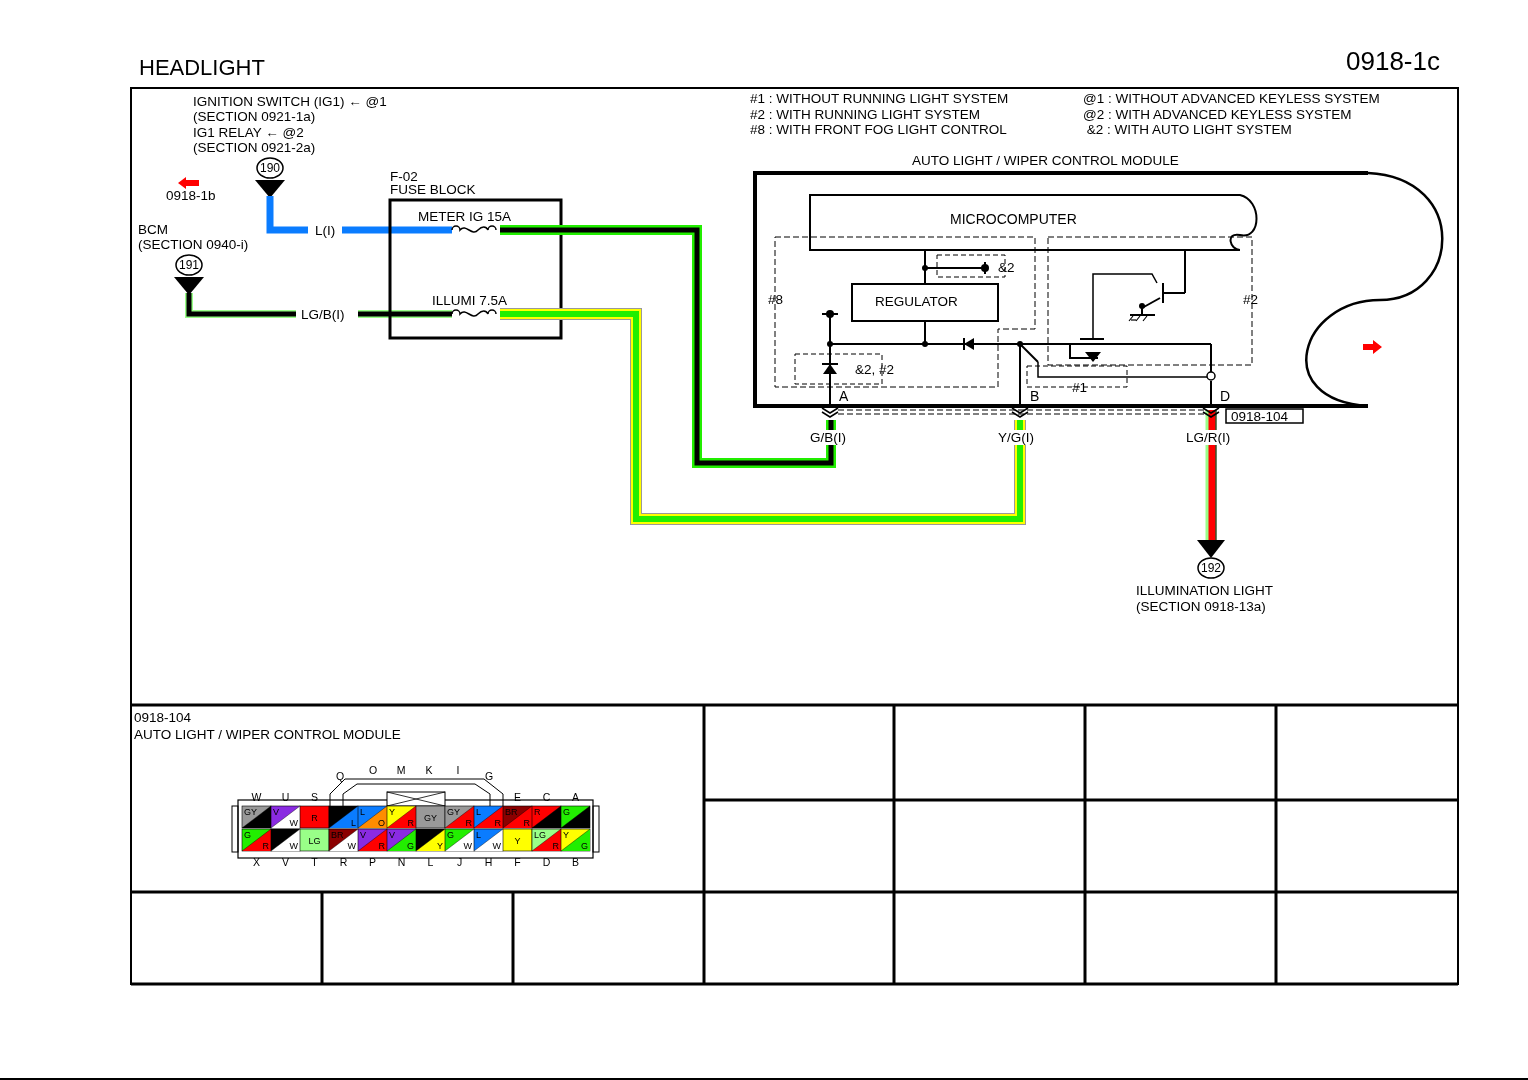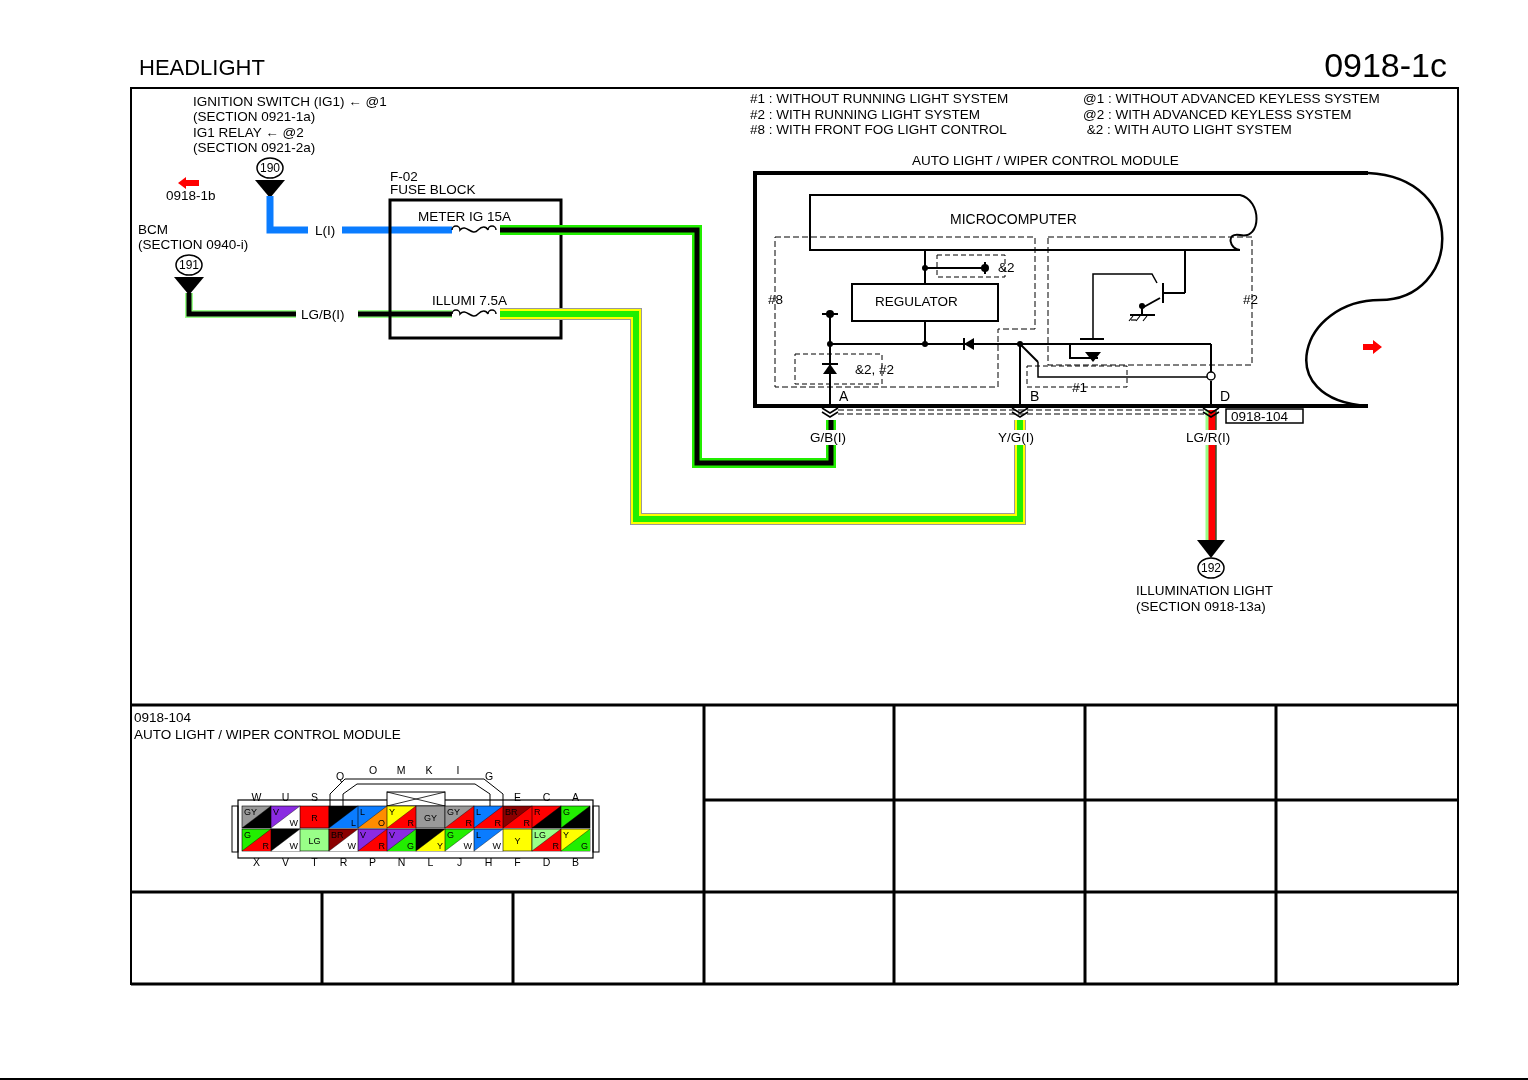--- a/index.html
+++ b/index.html
@@ -1,18 +1,18 @@
 <!DOCTYPE html>
 <html><head>
 <meta charset="utf-8">
 <style>
   html, body { margin:0; padding:0; background:#fff; }
   body { width:1528px; height:1080px; position:relative; overflow:hidden; font-family:"Liberation Sans", sans-serif; color:#000; }
   .page-title { position:absolute; left:139px; top:55px; font-size:22px; }
-  .page-code { position:absolute; right:81px; top:46px; font-size:34px; }
+  .page-code { position:absolute; right:88px; top:46px; font-size:26px; }
   .bottom-rule { position:absolute; left:0; top:1078px; width:1528px; height:2px; background:#000; }
   svg { position:absolute; left:0; top:0; }
   svg text { font-family:"Liberation Sans", sans-serif; fill:#000; }
   .t13 { font-size:13.5px; }
   .t14 { font-size:14px; }
   .t12 { font-size:12px; }
   .t9 { font-size:9px; }
   .pin-lbl { font-size:10.5px; }
 </style>
 </head>

